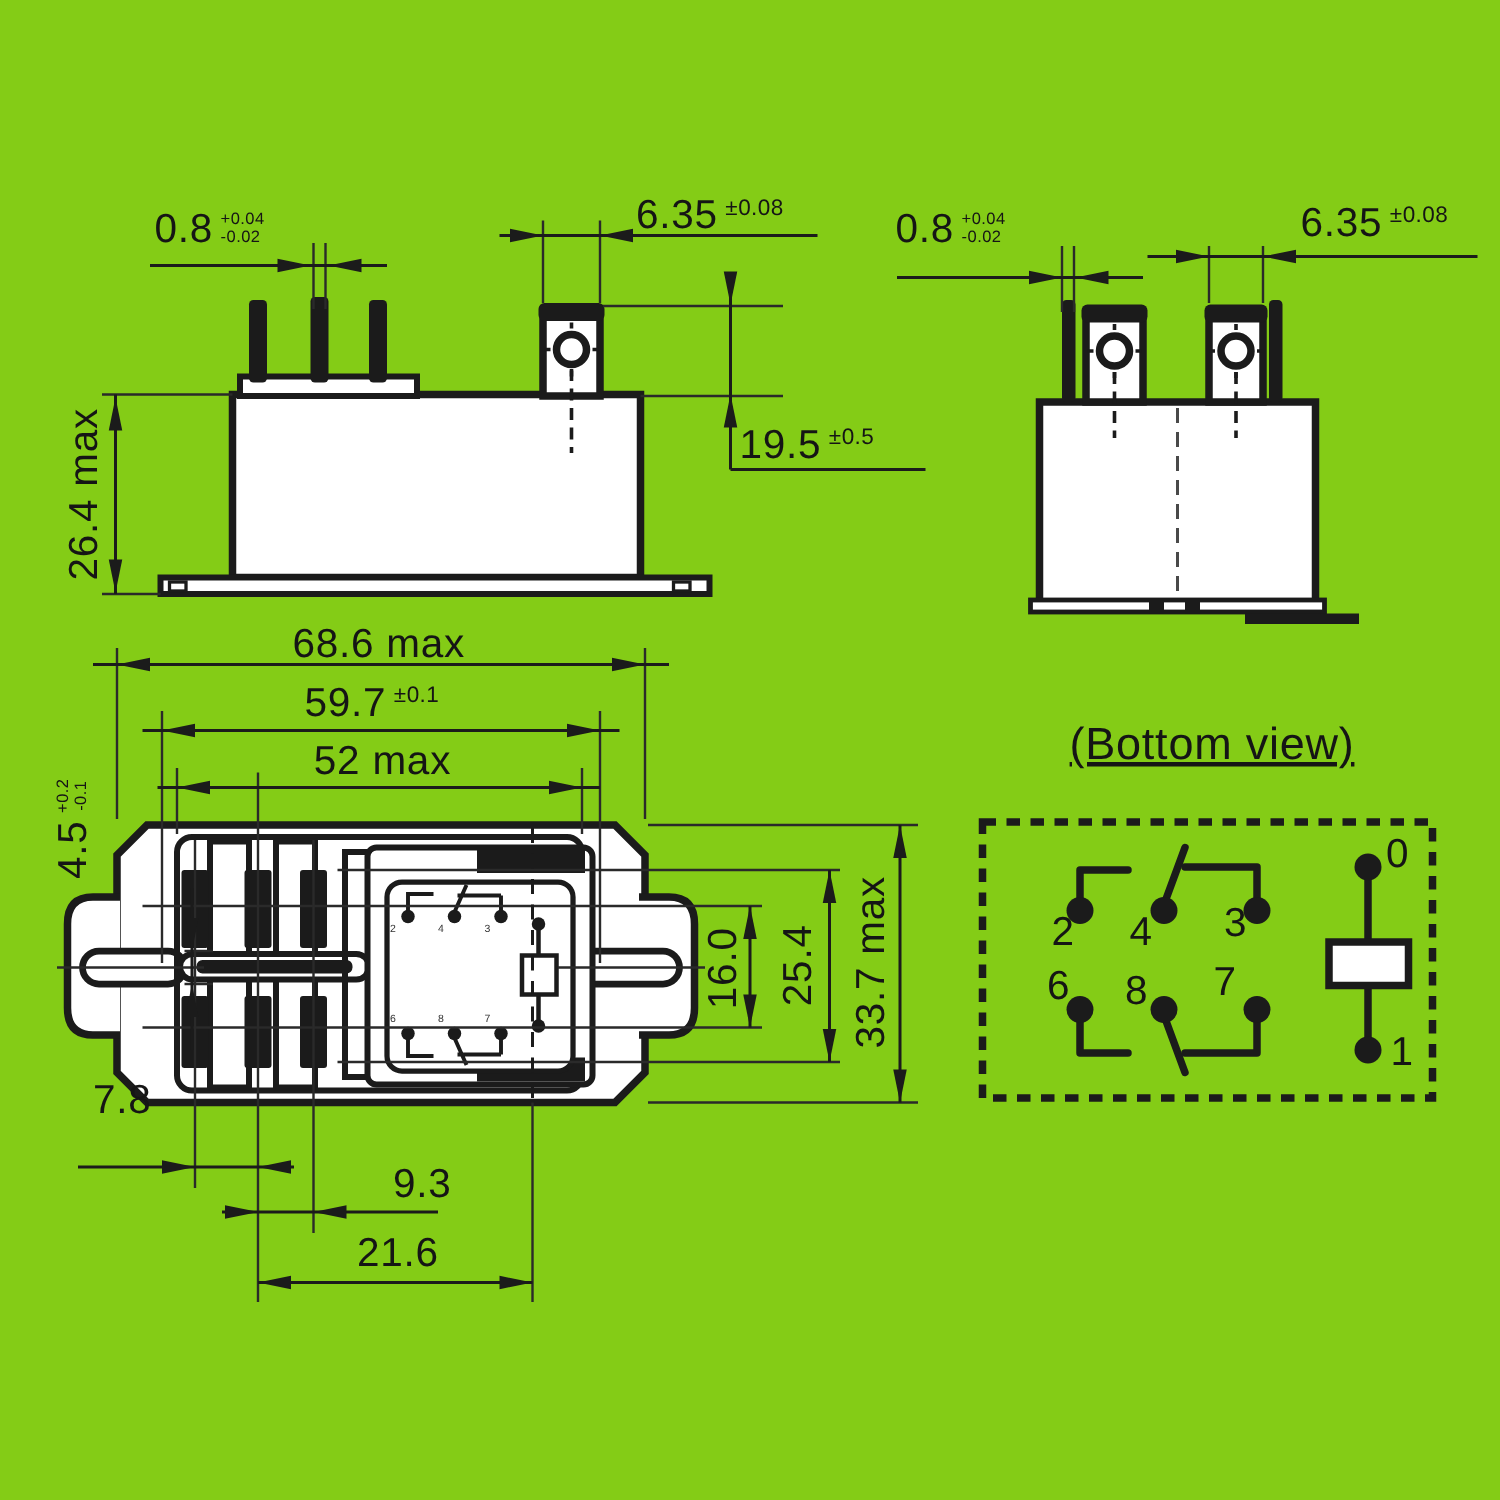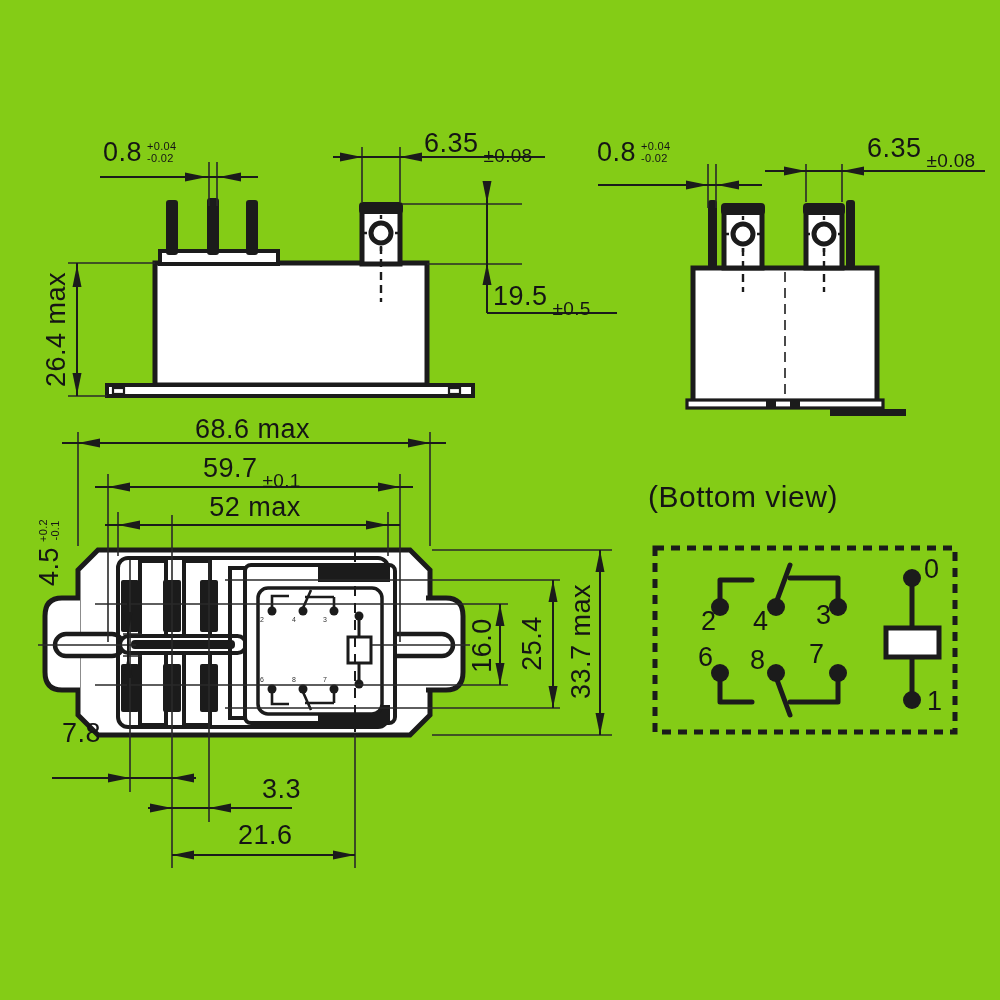--- a/index.html
+++ b/index.html
@@ -2,26 +2,26 @@
 <html><head>
 <meta charset="utf-8">
 <style>
   html,body{margin:0;padding:0;background:#ffffff;}
   #stage{position:relative;width:1000px;height:1000px;background:#84cc16;
          font-family:"Liberation Sans",sans-serif;color:#151515;overflow:hidden;}
   #art{position:absolute;left:0;top:0;}
   .lbl{position:absolute;display:flex;align-items:flex-start;gap:5px;
        font-size:27px;line-height:1;white-space:nowrap;}
   .lbl .v{letter-spacing:.5px;}
-  .ti{font-size:19px;margin-top:16px;letter-spacing:.3px;}
+  .ti{font-size:15px;margin-top:1px;letter-spacing:.3px;}
   .stk{display:inline-flex;flex-direction:column;font-size:11px;line-height:1.12;margin-top:1px;letter-spacing:.3px;}
   .rot{transform:rotate(-90deg);transform-origin:center center;justify-content:center;text-align:center;}
   .pin{position:absolute;font-size:27px;line-height:1;}
   .mini{position:absolute;font-size:7px;line-height:1;color:#333;}
-  .title{position:absolute;font-size:30px;line-height:1;letter-spacing:.5px;}
+  .title{position:absolute;font-size:30px;line-height:1;text-align:center;letter-spacing:.5px;text-decoration:underline;}
 </style>
 </head>
 <body>
 
 <div id="stage">
 
 <svg id="art" width="1000" height="1000" viewBox="0 0 1000 1000">
 
   <g stroke="#1b1b1b" fill="none">
 
@@ -284,21 +284,21 @@
   <div class="lbl rot" style="left:497px;top:630px;width:70px">
     <span class="v">25.4</span>
   </div>
   <div class="lbl rot" style="left:517px;top:628px;width:128px">
     <span class="v">33.7 max</span>
   </div>
   <div class="lbl" style="left:62px;top:720px">
     <span class="v">7.8</span>
   </div>
   <div class="lbl" style="left:262px;top:776px">
-    <span class="v">3.3</span>
+    <span class="v">9.3</span>
   </div>
   <div class="lbl" style="left:238px;top:822px">
     <span class="v">21.6</span>
   </div>
 
   <div class="title" style="left:648px;top:482px;width:320px">(Bottom view)</div>
   <div class="pin" style="left:701px;top:608px">2</div>
   <div class="pin" style="left:753px;top:608px">4</div>
   <div class="pin" style="left:816px;top:602px">3</div>
   <div class="pin" style="left:698px;top:644px">6</div>

